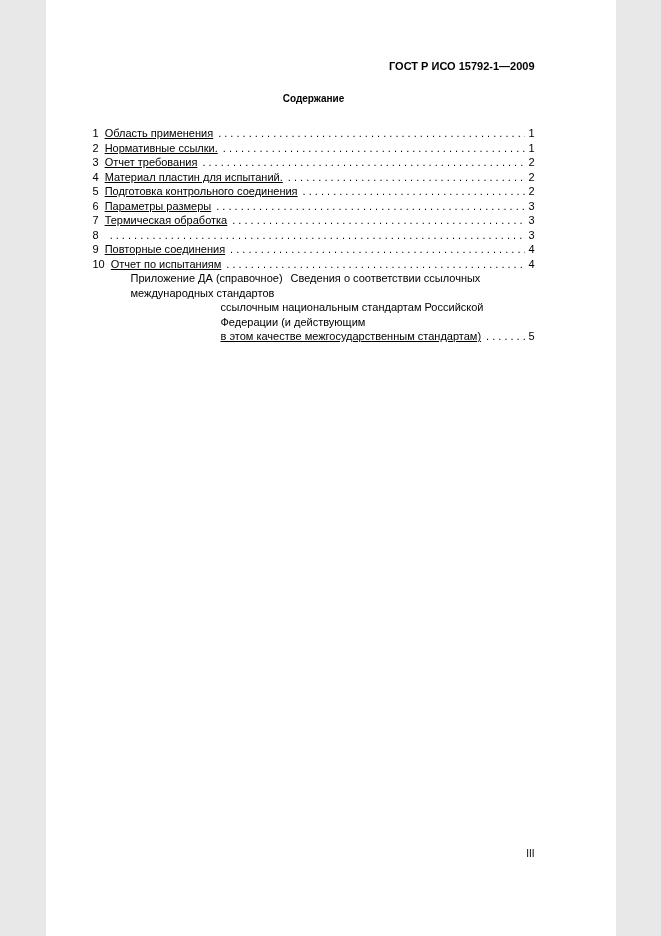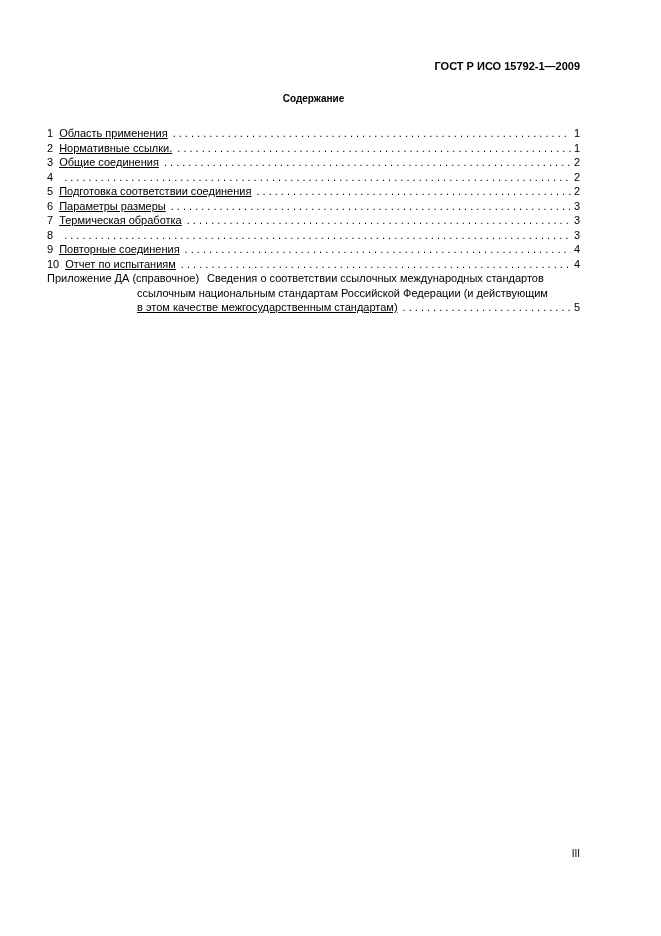--- a/index.html
+++ b/index.html
@@ -2,21 +2,21 @@
 <html><head>
 <meta charset="utf-8">
 <style>
   html, body {
     margin: 0;
     padding: 0;
     background: #e8e8e8;
   }
   .page {
     position: relative;
-    width: 661px;
+    width: 570px;
     height: 936px;
     margin: 0 auto;
     background: #ffffff;
     font-family: "Liberation Sans", "DejaVu Sans", sans-serif;
     color: #000000;
     box-sizing: border-box;
     overflow: hidden;
   }
   .content {
     padding: 60px 81px 0 47px;
@@ -61,20 +61,21 @@
   .leader::before {
     content: ". . . . . . . . . . . . . . . . . . . . . . . . . . . . . . . . . . . . . . . . . . . . . . . . . . . . . . . . . . . . . . . . . . . . . . . . . . . . . . . . . . . . . . . . . . . . . . . . . . . .";
   }
   .toc-page {
     flex: 0 0 auto;
     text-align: right;
   }
   .appendix-row {
     line-height: 14.5px;
     font-size: 11px;
+    margin-left: 38px;
   }
   .appendix-prefix {
     margin-right: 8px;
   }
   .indent {
     padding-left: 90px;
   }
   .page-footer {
     position: absolute;
     right: 81px;
@@ -104,34 +105,35 @@
 
       <div class="toc-row">
         <span class="toc-num">2</span>
         <span class="toc-text">Нормативные ссылки.</span>
         <span class="leader"></span>
         <span class="toc-page">1</span>
       </div>
 
       <div class="toc-row">
         <span class="toc-num">3</span>
-        <span class="toc-text">Общие соединения</span>
+        <span class="toc-text">Отчет требования</span>
         <span class="leader"></span>
         <span class="toc-page">2</span>
       </div>
 
       <div class="toc-row">
         <span class="toc-num">4</span>
+        <span class="toc-text">Материал пластин для испытаний.</span>
         <span class="leader"></span>
         <span class="toc-page">2</span>
       </div>
 
       <div class="toc-row">
         <span class="toc-num">5</span>
-        <span class="toc-text">Подготовка соответствии соединения</span>
+        <span class="toc-text">Подготовка контрольного соединения</span>
         <span class="leader"></span>
         <span class="toc-page">2</span>
       </div>
 
       <div class="toc-row">
         <span class="toc-num">6</span>
         <span class="toc-text">Параметры размеры</span>
         <span class="leader"></span>
         <span class="toc-page">3</span>
       </div>

